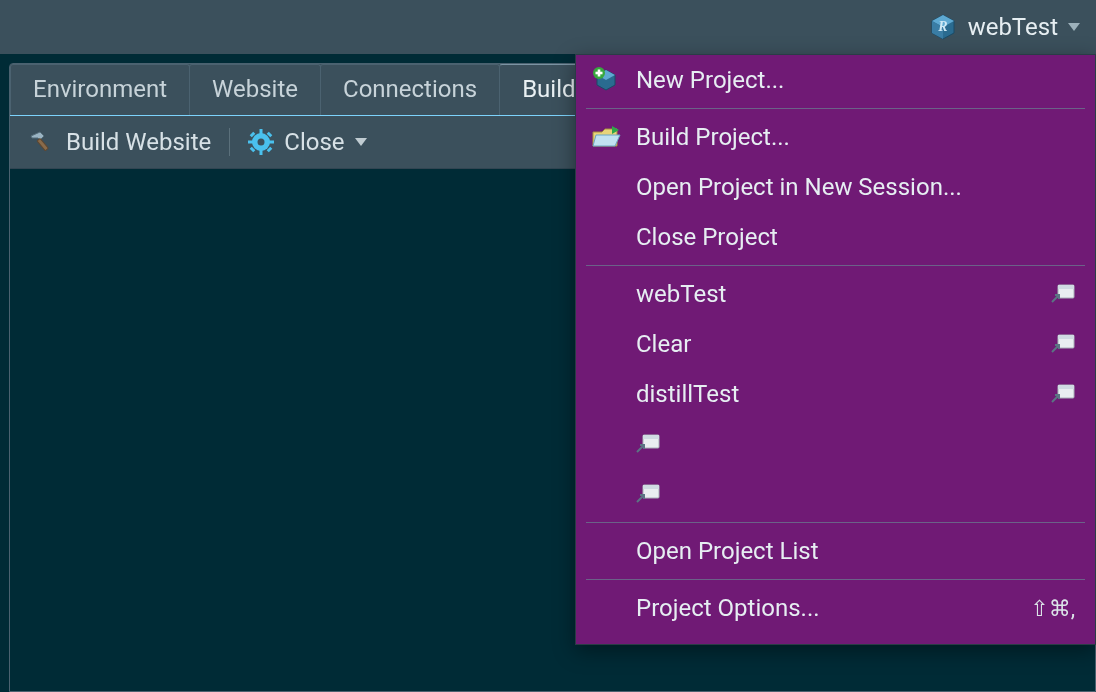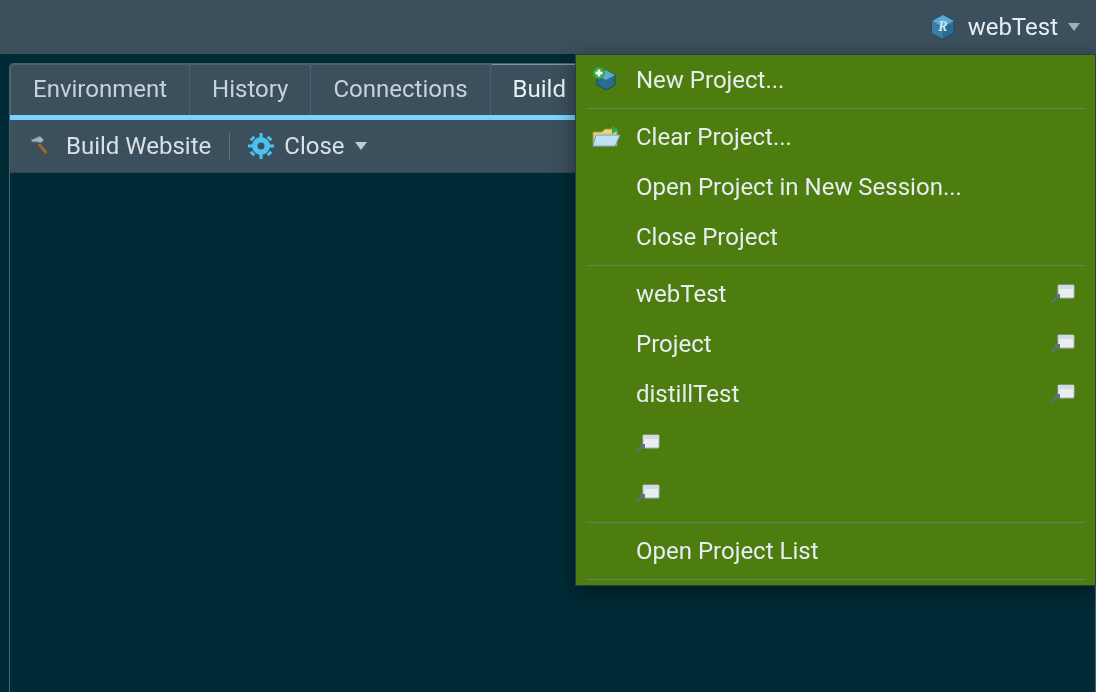--- a/index.html
+++ b/index.html
@@ -44,21 +44,21 @@
     }
     .panel {
       border: 1px solid #4b6270;
       border-radius: 4px 4px 0 0;
       background: #002B36;
       height: 100%;
     }
     .tabs {
       display: flex;
       background: #3b505c;
-      border-bottom: 5px solid #7dd3fc;
+      border-bottom: 1px solid #7dd3fc;
     }
     .tab {
       padding: 10px 22px 12px 22px;
       border: 1px solid #4b6270;
       border-bottom: none;
       border-radius: 3px 3px 0 0;
       margin-left: -1px;
       background: #3b505c;
       color: #c7d3d9;
       font-size: 24px;
@@ -99,25 +99,25 @@
       background: #002B36;
       height: calc(100% - 108px);
     }
 
     
     .dropdown {
       position: absolute;
       top: 54px;
       right: 0;
       width: 521px;
-      background: #4d7c0f;
+      background: #701a75;
       border: 1px solid #2a3c46;
       box-shadow: 0 6px 20px rgba(0,0,0,0.4);
       z-index: 100;
-      padding-bottom: 2px;
+      padding-bottom: 11px;
     }
     .menu-item {
       display: flex;
       align-items: center;
       padding: 9px 20px 9px 14px;
       color: #e6eef2;
       font-size: 24px;
       cursor: pointer;
       gap: 14px;
     }
@@ -162,21 +162,21 @@
     </span>
     <span class="label">webTest</span>
     <span class="caret-down"></span>
   </div>
 </div>
 
 <div class="workspace">
   <div class="panel">
     <div class="tabs">
       <div class="tab"><span>Environment</span></div>
-      <div class="tab"><span>History</span></div>
+      <div class="tab"><span>Website</span></div>
       <div class="tab"><span>Connections</span></div>
       <div class="tab active"><span>Build</span></div>
       <div class="tab"><span>Git</span></div>
     </div>
     <div class="toolbar">
       <div class="toolbar-btn">
         <span>
           <svg width="28" height="24" viewBox="0 0 28 24">
             <path d="M3 6 L12 2 L16 6 L12 10 L10 8 L4 8 Z" fill="#9ab4c3" stroke="#556d7a" stroke-width="1"></path>
             <rect x="13" y="8" width="4" height="13" rx="1" transform="rotate(-40 15 15)" fill="#8a6b4a" stroke="#5d4732" stroke-width="1"></rect>
@@ -225,21 +225,21 @@
   </div>
   <div class="menu-sep"></div>
   <div class="menu-item">
     <span class="micon">
       <svg width="30" height="26" viewBox="0 0 30 26">
         <path d="M2 8 L11 8 L14 5 L26 5 L26 22 L2 22 Z" fill="#e8d47a" stroke="#a48f3f" stroke-width="1"></path>
         <path d="M5 11 L29 11 L24 22 L2 22 Z" fill="#c1e2f1" stroke="#6aa6c3" stroke-width="1"></path>
         <path d="M21 2 L28 6 L21 10 Z" fill="#2da84a"></path>
       </svg>
     </span>
-    <span class="mlabel">Clear Project...</span>
+    <span class="mlabel">Build Project...</span>
   </div>
   <div class="menu-item">
     <span class="micon"></span>
     <span class="mlabel">Open Project in New Session...</span>
   </div>
   <div class="menu-item">
     <span class="micon"></span>
     <span class="mlabel">Close Project</span>
   </div>
   <div class="menu-sep"></div>
@@ -250,21 +250,21 @@
     <span class="mright">
       <svg width="24" height="20" viewBox="0 0 24 20">
           <rect x="7" y="1" width="16" height="13" rx="1" fill="#e9eef1" stroke="#a8b3b9"></rect>
           <rect x="7" y="1" width="16" height="4" fill="#cfdbe2"></rect>
           <path d="M1 18 L8 11 M4 11 L8 11 L8 15" stroke="#5b7484" stroke-width="2" fill="none"></path>
         </svg>
     </span>
   </div>
   <div class="menu-item">
     <span class="micon"></span>
-    <span class="mlabel">Project</span>
+    <span class="mlabel">Clear</span>
     <span class="mright">
       <svg width="24" height="20" viewBox="0 0 24 20">
           <rect x="7" y="1" width="16" height="13" rx="1" fill="#e9eef1" stroke="#a8b3b9"></rect>
           <rect x="7" y="1" width="16" height="4" fill="#cfdbe2"></rect>
           <path d="M1 18 L8 11 M4 11 L8 11 L8 15" stroke="#5b7484" stroke-width="2" fill="none"></path>
         </svg>
     </span>
   </div>
   <div class="menu-item">
     <span class="micon"></span>
@@ -297,13 +297,18 @@
         </svg>
     </span>
   </div>
 
   <div class="menu-sep"></div>
   <div class="menu-item">
     <span class="micon"></span>
     <span class="mlabel">Open Project List</span>
   </div>
   <div class="menu-sep"></div>
+  <div class="menu-item">
+    <span class="micon"></span>
+    <span class="mlabel">Project Options...</span>
+    <span class="mright">⇧⌘,</span>
+  </div>
 </div>
 
 </body></html>

